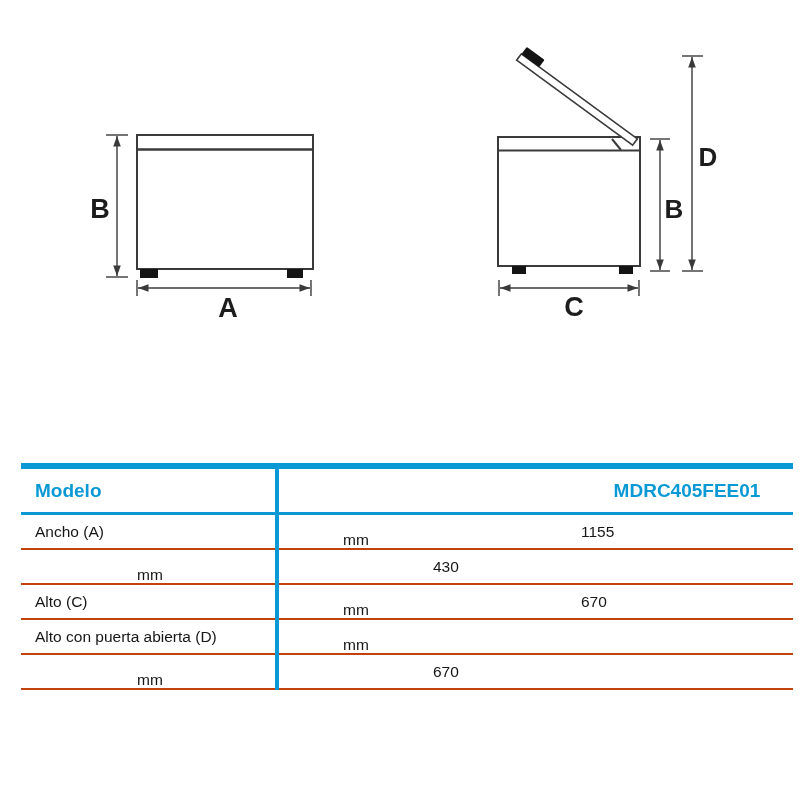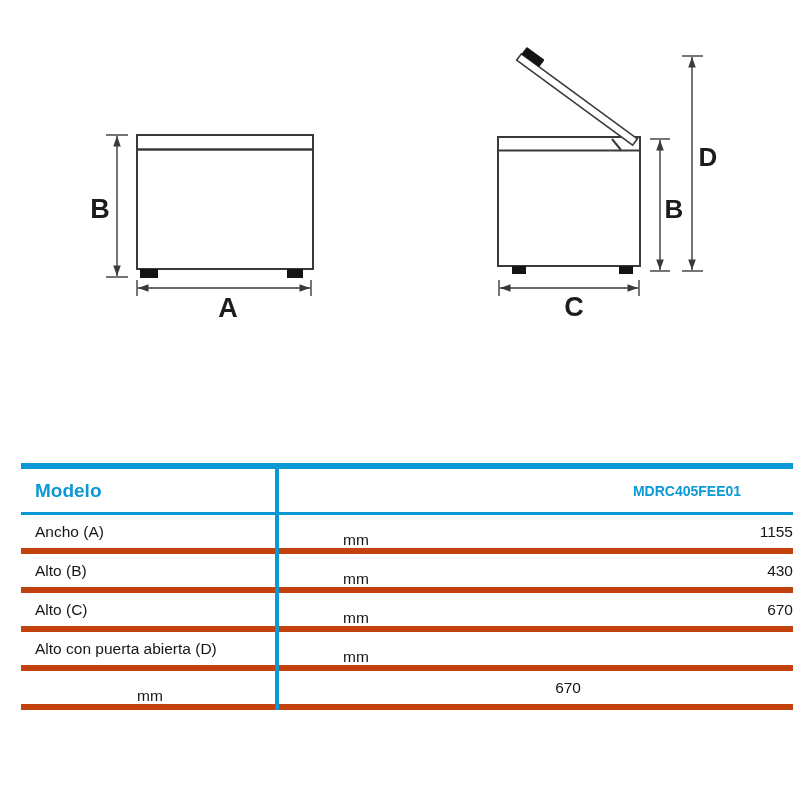--- a/index.html
+++ b/index.html
@@ -11,25 +11,25 @@
   .dim-label{position:absolute;transform:translate(-50%,-50%);font-weight:bold;
              font-size:26px;color:#1c1c1c;line-height:1;}
 
   
   .spec-table{position:absolute;left:21px;top:463px;width:772px;color:#161616;}
   .top-bar{height:6px;background:var(--accent);}
   .v-divider{position:absolute;left:254px;top:0;bottom:0;width:4px;background:var(--accent);}
   .grid-row{display:grid;grid-template-columns:258px 154px 148px 212px;align-items:center;}
   .header-row{height:43px;border-bottom:3px solid var(--accent);}
   .header-model{font-size:19px;font-weight:bold;color:var(--accent);padding-left:14px;}
-  .header-value{font-size:14px;font-weight:bold;color:var(--accent);text-align:center;}
-  .data-row{height:33px;border-bottom:6px solid #c2410c;font-size:15.5px;}
+  .header-value{font-size:19px;font-weight:bold;color:var(--accent);text-align:center;}
+  .data-row{height:33px;border-bottom:2px solid #c2410c;font-size:15.5px;}
   .cell-label{padding-left:14px;}
   .cell-unit{text-align:center;margin-top:16px;}
-  .cell-value{text-align:right;}
+  .cell-value{text-align:left;}
 </style>
 </head>
 <body>
 
 <div id="page" style="--accent:#0b99d6;">
 
   <svg id="drawings" viewBox="0 0 800 340" xmlns="http://www.w3.org/2000/svg">
     <g stroke="#3a3a3a" fill="none">
 
       <g>
@@ -112,21 +112,20 @@
       <div class="header-value">MDRC405FEE01</div>
     </div>
 
     <div class="grid-row data-row">
       <div class="cell-label">Ancho (A)</div>
       <div class="cell-unit">mm</div>
       <div></div>
       <div class="cell-value">1155</div>
     </div>
     <div class="grid-row data-row">
-      <div class="cell-label">Alto (B)</div>
       <div class="cell-unit">mm</div>
       <div></div>
       <div class="cell-value">430</div>
     </div>
     <div class="grid-row data-row">
       <div class="cell-label">Alto (C)</div>
       <div class="cell-unit">mm</div>
       <div></div>
       <div class="cell-value">670</div>
     </div>

